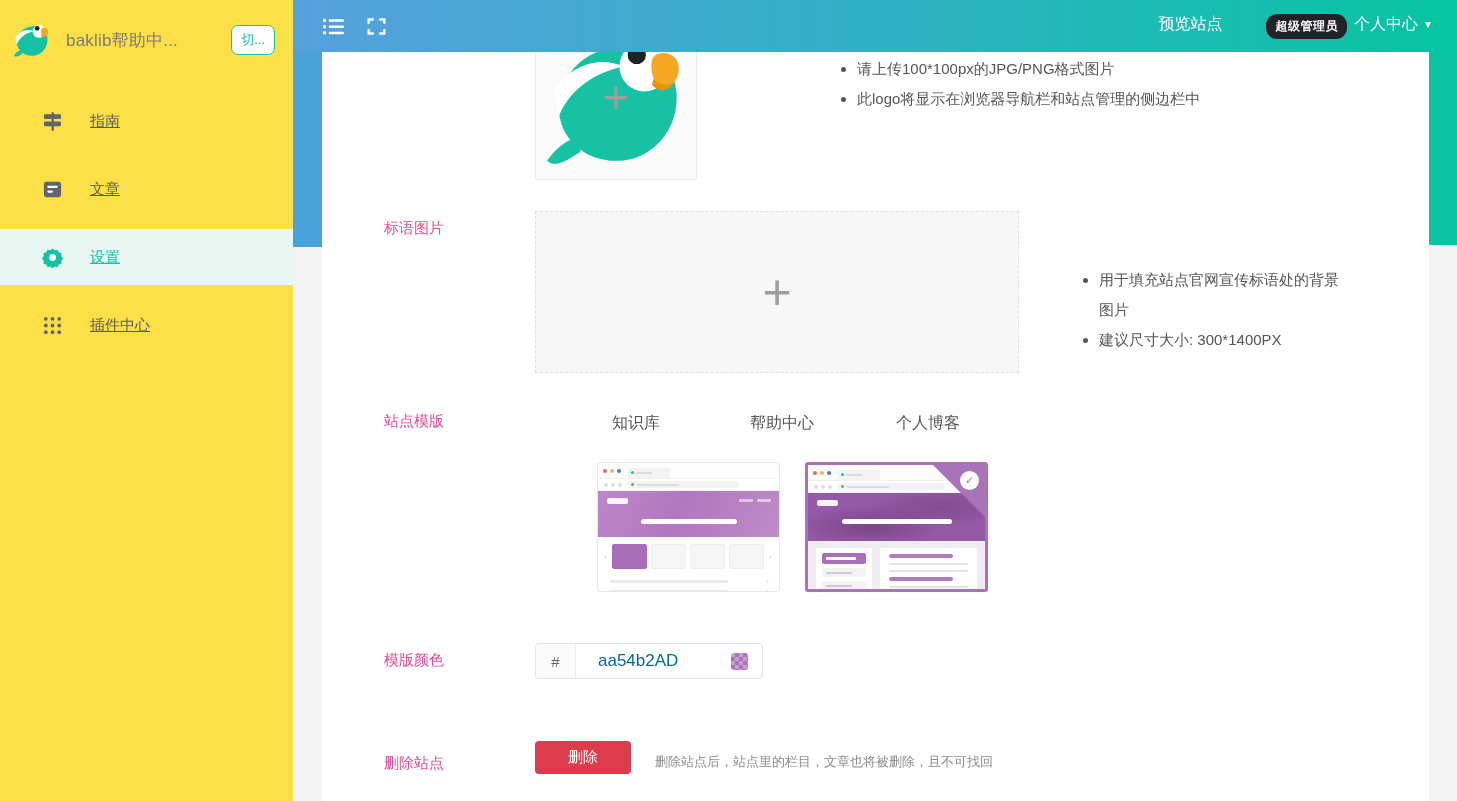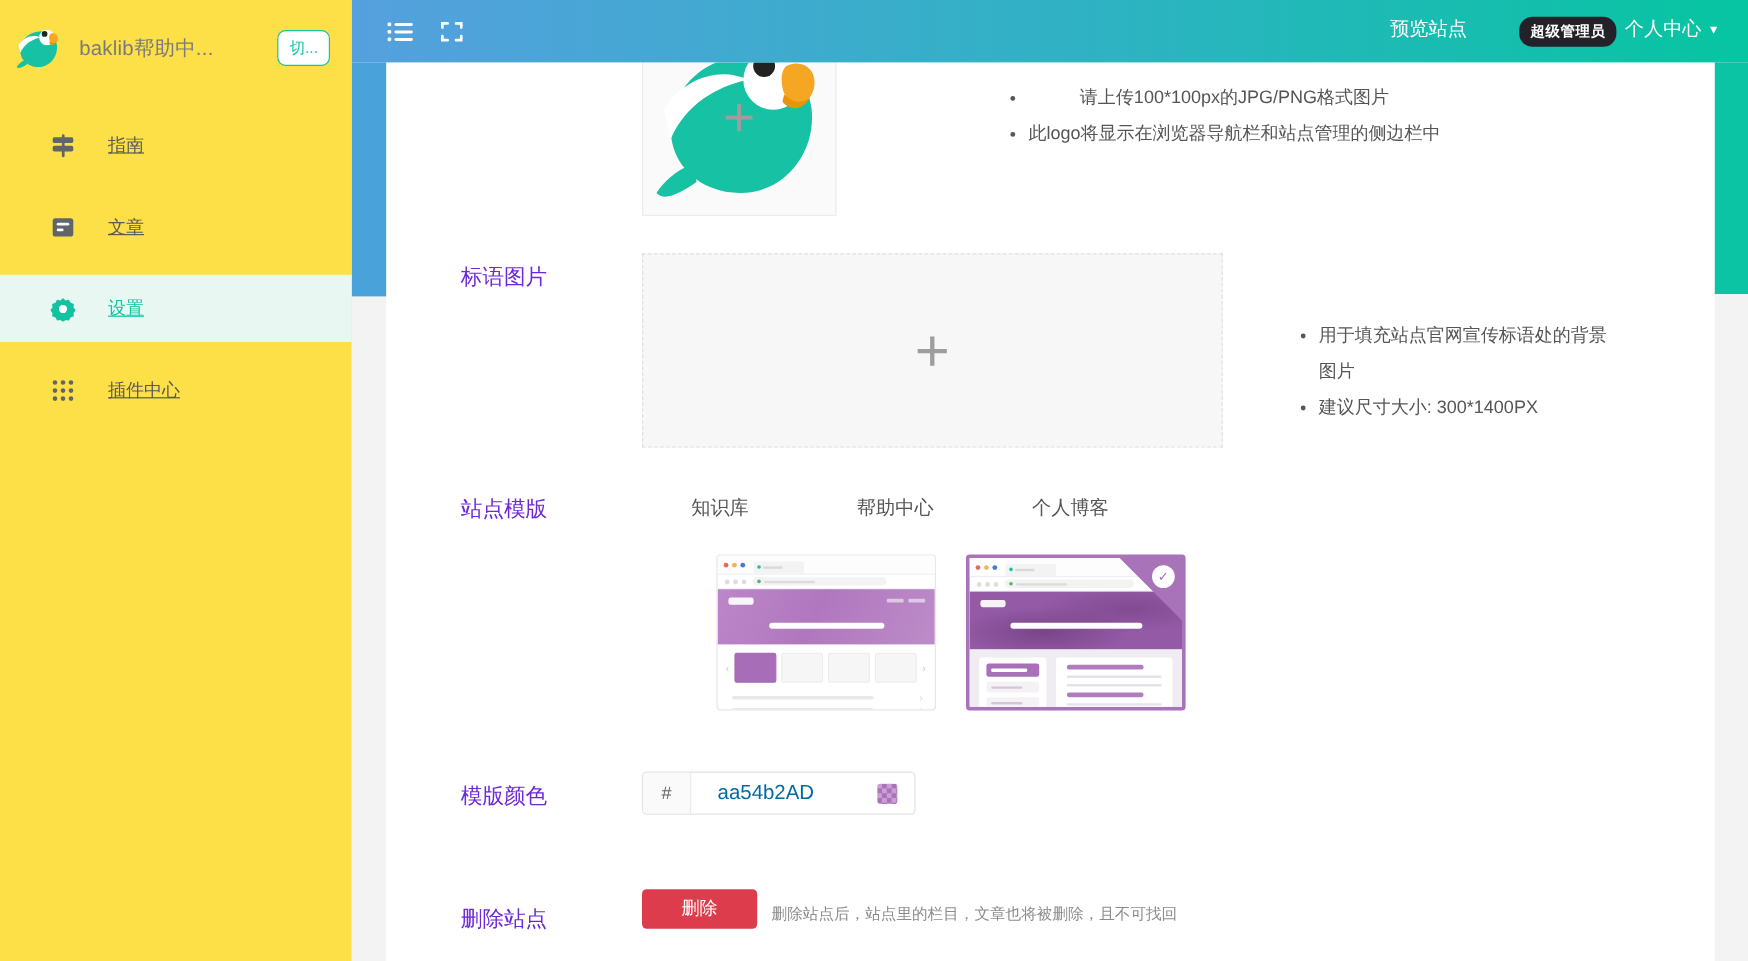--- a/index.html
+++ b/index.html
@@ -32,37 +32,37 @@
   .content-wrap { position:absolute; top:52px; left:0; right:0; bottom:0; display:flex; }
   .strip { position:relative; background:#f3f3f3; flex:none; }
   .strip.left { width:29px; }
   .strip.right { width:28px; }
   .strip-thumb { position:absolute; top:0; left:0; width:100%; }
   .strip.left .strip-thumb { height:195px; background:#49a3da; }
   .strip.right .strip-thumb { height:193px; background:#0bc4a3; }
 
   .content { flex:1; background:#fff; overflow:hidden; padding-left:62px; position:relative; }
   .row { display:flex; align-items:flex-start; }
-  .row-label { width:151px; flex:none; padding-top:8px; font-size:18px; color:#6d28d9; }
+  .row-label { width:151px; flex:none; padding-top:8px; font-size:15px; color:#ec4899; }
 
   
   .logo-box { width:162px; height:162px; margin-top:-34px; background:#fafafa; border:1px solid #ececec; position:relative; cursor:pointer; flex:none; }
   .logo-box svg { position:absolute; left:8px; top:8px; width:146px; height:146px; }
   .plus-glyph { position:absolute; left:50%; top:50%; transform:translate(-50%,-54%); font-size:46px; font-weight:200; color:#9e9e9e; line-height:1; }
   .hint-list { list-style:disc; color:#555; font-size:15px; line-height:30px; padding-left:20px; }
-  .hint-list.logo-hints { margin-left:140px; margin-top:15px;text-align:center; }
+  .hint-list.logo-hints { margin-left:140px; margin-top:2px; }
   .hint-list.banner-hints { margin-left:60px; margin-top:54px; width:268px; }
 
   
   .row-banner { margin-top:31px; }
   .banner-box { width:484px; height:162px; background:#f7f7f7; border:1px dashed #e0e0e0; display:flex; align-items:center; justify-content:center; cursor:pointer; flex:none; }
   .banner-box .plus-glyph2 { font-size:50px; font-weight:200; color:#9e9e9e; line-height:1; }
 
   
-  .row-template { margin-top:31px; }
+  .row-template { margin-top:31px;gap:36px; }
   .tabs { display:flex; align-items:center; }
   .tab { width:130px; height:38px; display:flex; align-items:center; justify-content:center; font-size:16px; color:#555; cursor:pointer; border-radius:6px; margin-right:16px; }
   .tab.active { background:#0ec1a1; color:#fff; }
   .thumbs { display:flex; margin-top:20px; margin-left:213px; }
 
   .thumb { width:183px; height:130px; background:#fff; border:1px solid #e7e7e7; border-radius:3px; overflow:hidden; cursor:pointer; position:relative; }
   .thumb + .thumb { margin-left:25px; }
   .thumb.selected { border:3px solid #a873b8; }
   .b-chrome { height:16px; background:#fdfdfd; border-bottom:1px solid #efefef; display:flex; align-items:center; padding:0 5px; }
   .dot { width:4px; height:4px; border-radius:50%; margin-right:3px; flex:none; }
@@ -113,21 +113,21 @@
   .row-color { margin-top:51px; }
   .color-group { display:flex; align-items:center; width:228px; height:36px; border:1px solid #e3e3e3; border-radius:4px; background:#fff; overflow:hidden; }
   .color-prefix { width:40px; height:100%; background:#fafafa; border-right:1px solid #ebebeb; display:flex; align-items:center; justify-content:center; color:#666; font-size:15px; flex:none; }
   .color-input { flex:1; border:none; outline:none; font-size:17px; color:#0369a1; padding-left:22px; font-family:"Liberation Sans","DejaVu Sans",sans-serif; background:transparent; min-width:0; }
   .color-swatch { width:17px; height:17px; border-radius:3px; margin-right:14px; flex:none; cursor:pointer;
     background:repeating-conic-gradient(#ab72ba 0% 25%, #c89fd3 0% 50%); background-size:8px 8px; }
 
   
   .row-delete { margin-top:62px; }
   .delete-btn { width:96px; height:33px; background:#dc3c4c; color:#fff; border:none; border-radius:4px; font-size:15px; cursor:pointer; font-family:inherit; }
-  .delete-hint { margin-left:12px; color:#8c8c8c; font-size:13px; align-self:center; padding-top:8px; }
+  .delete-hint { margin-left:24px; color:#8c8c8c; font-size:13px; align-self:center; padding-top:8px; }
   .row-delete .row-label { padding-top:13px; }
   .delete-ctrl { display:flex; align-items:center; }
 </style>
 </head>
 <body>
 
 <div class="app">
 
   <aside class="sidebar">
     <div class="sidebar-header">

